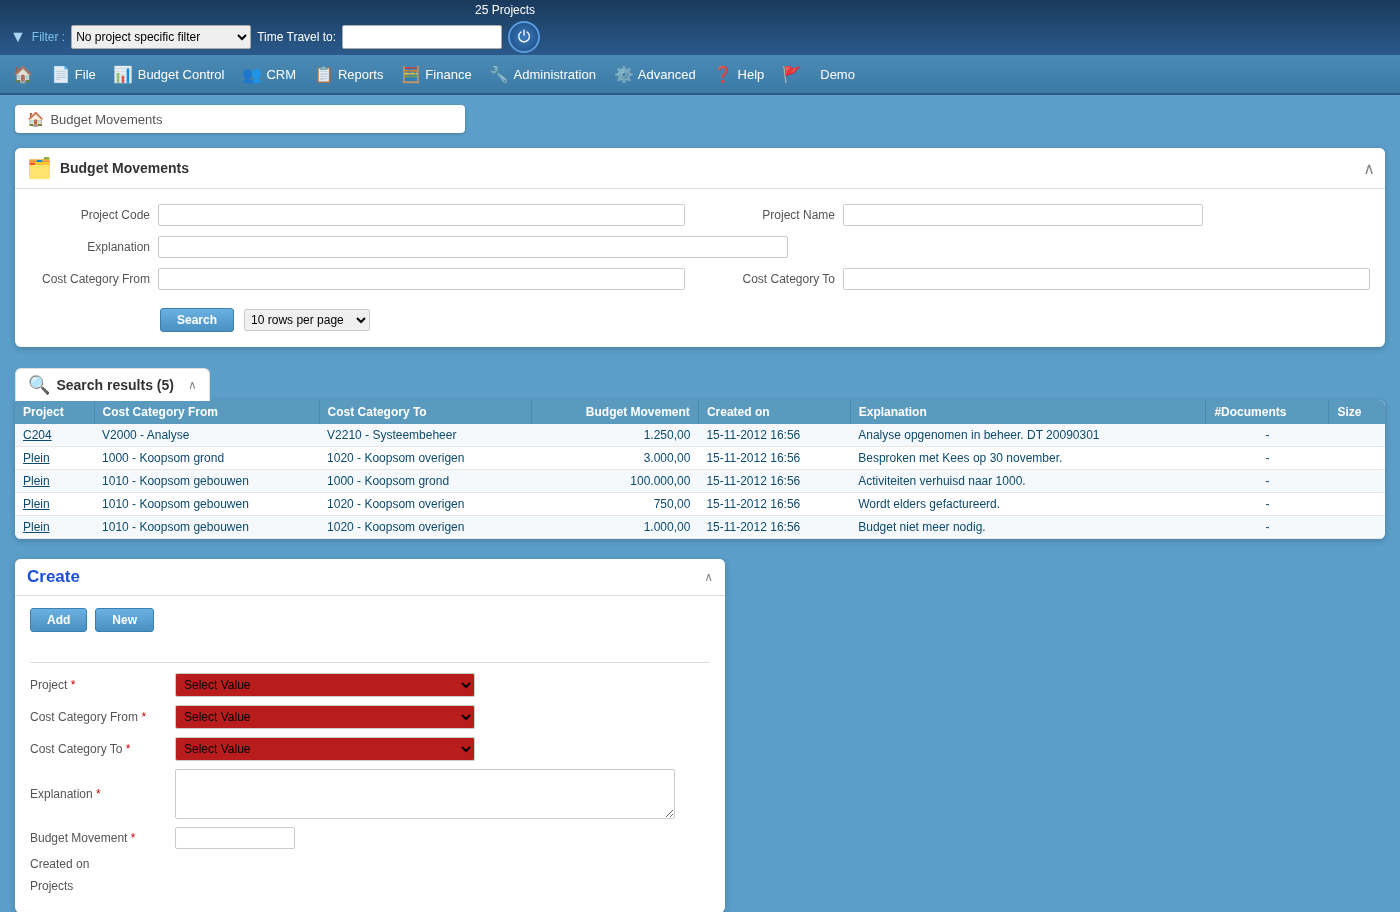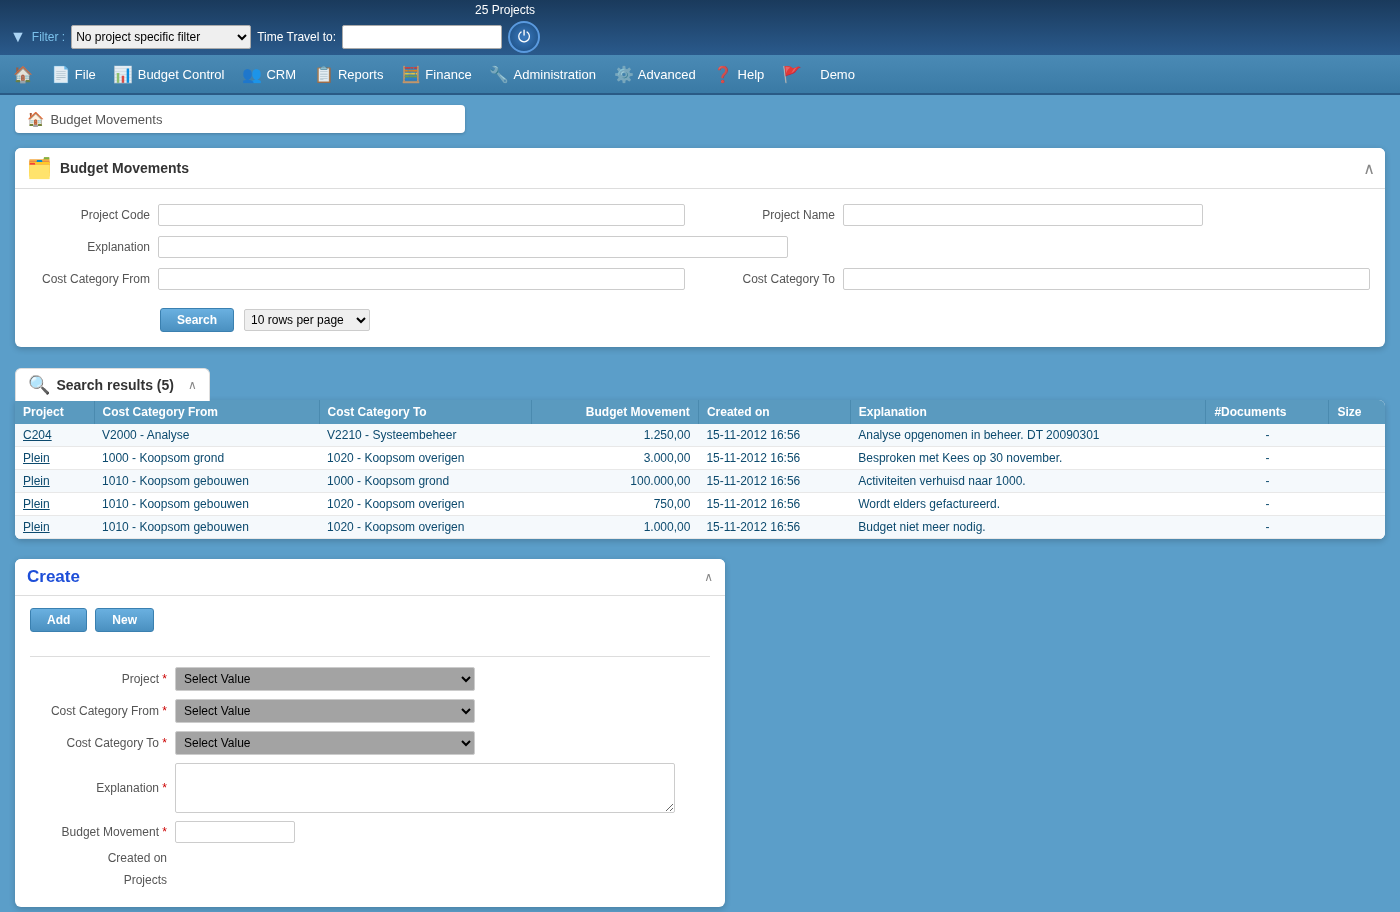--- a/index.html
+++ b/index.html
@@ -253,21 +253,21 @@
       align-items: center;
       gap: 8px;
       padding: 8px 12px;
       border-bottom: 1px solid #ddd;
       background: white;
     }
     .create-title { font-size: 17px; font-weight: bold; color: #1d4ed8; }
     .create-collapse { margin-left: auto; color: #888; cursor: pointer; }
 
     .create-body { padding: 12px 15px; }
-    .create-buttons { display: flex; gap: 8px; margin-bottom: 24px; }
+    .create-buttons { display: flex; gap: 8px; margin-bottom: 30px; }
     .btn-add {
       background: linear-gradient(180deg, #6ab0e0 0%, #4a90c0 100%);
       color: white;
       border: 1px solid #3a80b0;
       border-radius: 3px;
       padding: 4px 16px;
       font-size: 12px;
       cursor: pointer;
       font-weight: bold;
     }
@@ -285,32 +285,32 @@
 
     .create-form-row {
       display: flex;
       align-items: center;
       margin-bottom: 8px;
     }
     .create-label {
       color: #555;
       font-size: 12px;
       min-width: 145px;
-      text-align: right;
+      text-align: left;
       padding-right: 8px;
     }
     .required { color: #c00; }
     .create-select {
       width: 300px;
       height: 24px;
       border: 1px solid #ccc;
       border-radius: 2px;
       padding: 2px 4px;
       font-size: 12px;
-      background: #a3a3a3;
+      background: #b91c1c;
     }
     .create-input {
       width: 120px;
       height: 22px;
       border: 1px solid #ccc;
       border-radius: 2px;
       padding: 2px 4px;
       font-size: 12px;
     }
     .create-textarea {

